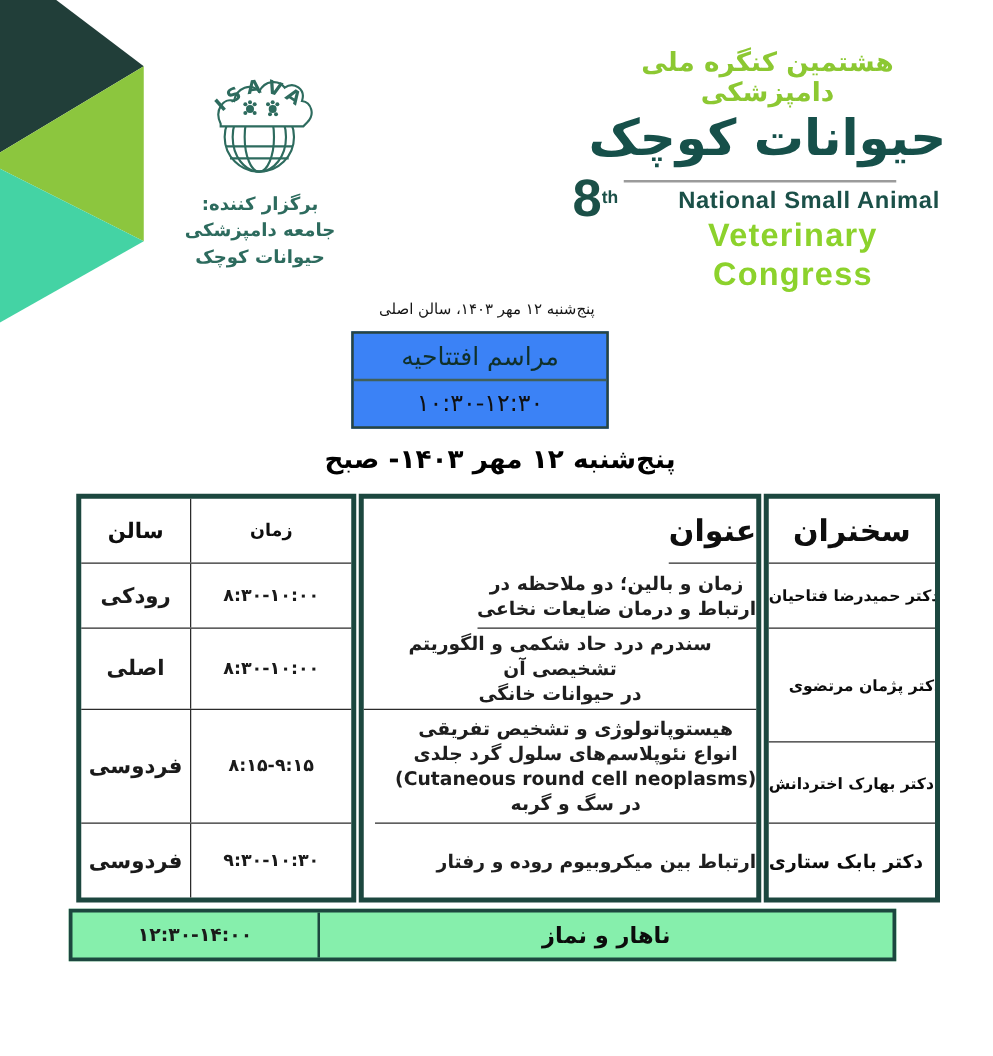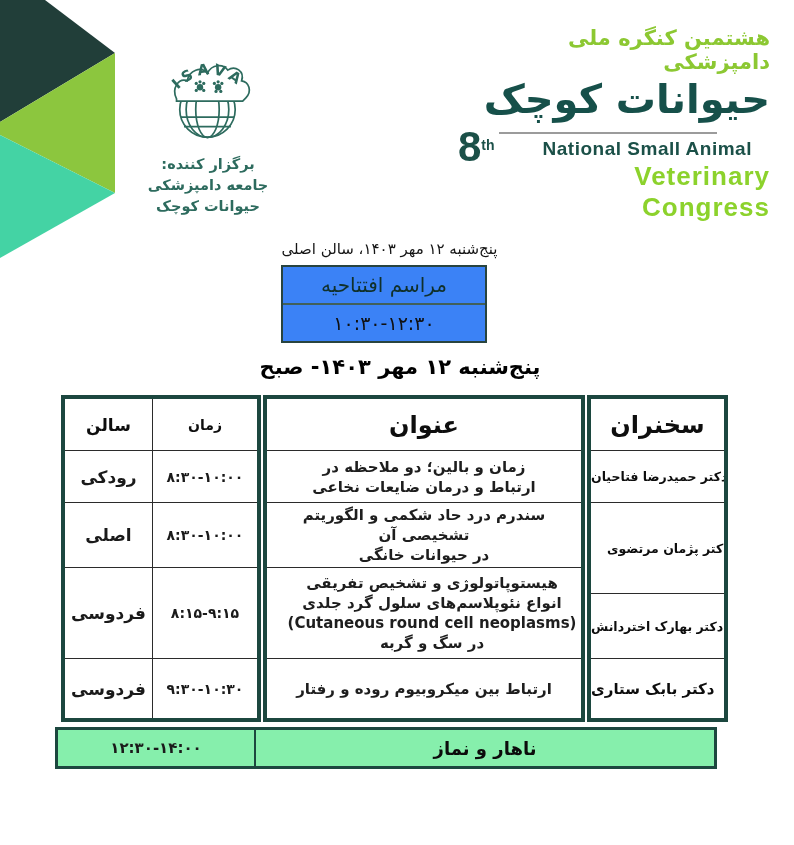--- a/index.html
+++ b/index.html
@@ -7,55 +7,55 @@
   body { position:relative; overflow:hidden; color:#1a1a1a; }
 
   
   .decor { position:absolute; left:0; top:0; }
 
   
   .logo-block { position:absolute; left:143px; top:52px; width:130px; text-align:center; }
   .logo-caption { margin-top:2px; color:#2d6b5e; font-size:14.5px; font-weight:600; line-height:21px; }
 
   
-  .title-block { position:absolute; left:458px; top:26px; width:312px; text-align:right; }
+  .title-block { position:absolute; left:458px; top:38px; width:312px; text-align:center; }
   .t-fa1 { color:#8cc832; font-size:21px; font-weight:700; }
   .t-fa2 { color:#16504a; font-size:40px; font-weight:700; line-height:46px; margin-top:2px; }
   .t-en-row { display:flex; justify-content:center; align-items:flex-start; margin-top:8px; }
   .t-en-8 { color:#1b5048; font-size:42px; font-weight:700; line-height:34px; font-family:"Liberation Sans", sans-serif; }
   .t-en-8 sup { font-size:14px; font-weight:700; vertical-align:top; position:relative; top:-2px; }
   .t-en-right { display:flex; flex-direction:column; align-items:flex-start; margin-left:4px; padding-top:2px; }
   .t-en-rule { width:218px; height:2px; background:#9b9b9b; margin-bottom:4px; }
   .t-en-line1 { color:#1b5048; font-size:19px; font-weight:700; letter-spacing:0.5px; font-family:"Liberation Sans", sans-serif;padding-left:44px; }
   .t-en-line2 { color:#8cd22c; font-size:26px; font-weight:700; letter-spacing:1px; margin-top:1px; font-family:"Liberation Sans", sans-serif; }
   .t-date { margin-top:4px; font-size:15.5px; font-weight:700; color:#1d1d1d; display:flex; justify-content:center; gap:7px; align-items:center; }
   .t-date .en { font-family:"Liberation Sans", sans-serif; }
 
   
-  .session-caption { position:absolute; left:252px; top:240px; width:275px; text-align:center; font-size:15px; font-weight:500; color:#141414; }
+  .session-caption { position:absolute; left:252px; top:240px; width:275px; text-align:center; font-size:12px; font-weight:500; color:#141414; }
   .ceremony-box { position:absolute; left:281px; top:265px; width:206px; border:2px solid #28443f; background:#3b82f6; }
   .ceremony-title { height:38px; display:flex; align-items:center; justify-content:center; font-size:20px; font-weight:500; color:#10302a; border-bottom:2px solid #41605a; }
   .ceremony-time { height:36px; display:flex; align-items:center; justify-content:center; font-size:19px; font-weight:500; letter-spacing:4px; color:#101010; }
 
   .morning-heading { position:absolute; left:250px; top:355px; width:300px; text-align:center; font-size:21px; font-weight:700; color:#000; }
 
   
   .schedule { position:absolute; left:61px; top:395px; display:flex; gap:2px; }
   .tbox { border:4px solid #1c473f; background:#fff; }
   .row { border-bottom:1.5px solid #2b2b2b; display:flex; align-items:center; justify-content:center; }
   .row:last-child { border-bottom:none; }
   .r-h  { height:52px; } .r-1 { height:52px; } .r-2 { height:65px; } .r-3 { height:91px;padding-left:16px; } .r-4 { height:59px; }
   .hdr { font-size:24px; font-weight:600; color:#0e0e0e; }
 
-  .boxA { width:200px; display:flex; flex-direction:column; }
+  .boxA { width:224px; display:flex; flex-direction:column; }
   .boxA .row { padding:0; }
   .cell-hall { width:88px; height:100%; border-right:1.5px solid #2b2b2b; display:flex; align-items:center; justify-content:center; font-size:17px; font-weight:700; }
   .cell-time { flex:1; height:100%; display:flex; align-items:center; justify-content:center; font-size:14px; font-weight:600; }
 
-  .boxB { width:322px; display:flex; flex-direction:column; }
+  .boxB { width:322px; display:flex; flex-direction:column;align-items:flex-end; }
   .title-cell { font-size:15px; font-weight:700; color:#1e1e1e; text-align:center; white-space:pre-line; line-height:20px; }
 
   .boxC { width:141px; display:flex; flex-direction:column; }
   .sp-cell { justify-content:flex-end; padding-right:3px; font-size:12.5px; font-weight:600; color:#0d0d0d; white-space:nowrap; overflow:hidden; }
   .boxC .row:nth-child(5) { font-size:15px; font-weight:700; }
 
   
   .lunch-bar { position:absolute; left:55px; top:727px; width:662px; height:42px; border:3px solid #1c473f; display:flex; background:#86efac; }
   .lunch-time { width:198px; border-right:2px solid #1c473f; display:flex; align-items:center; justify-content:center; font-size:15px; font-weight:600; }
   .lunch-label { flex:1; display:flex; align-items:center; justify-content:center; font-size:18px; font-weight:700; color:#0c0c0c; }

